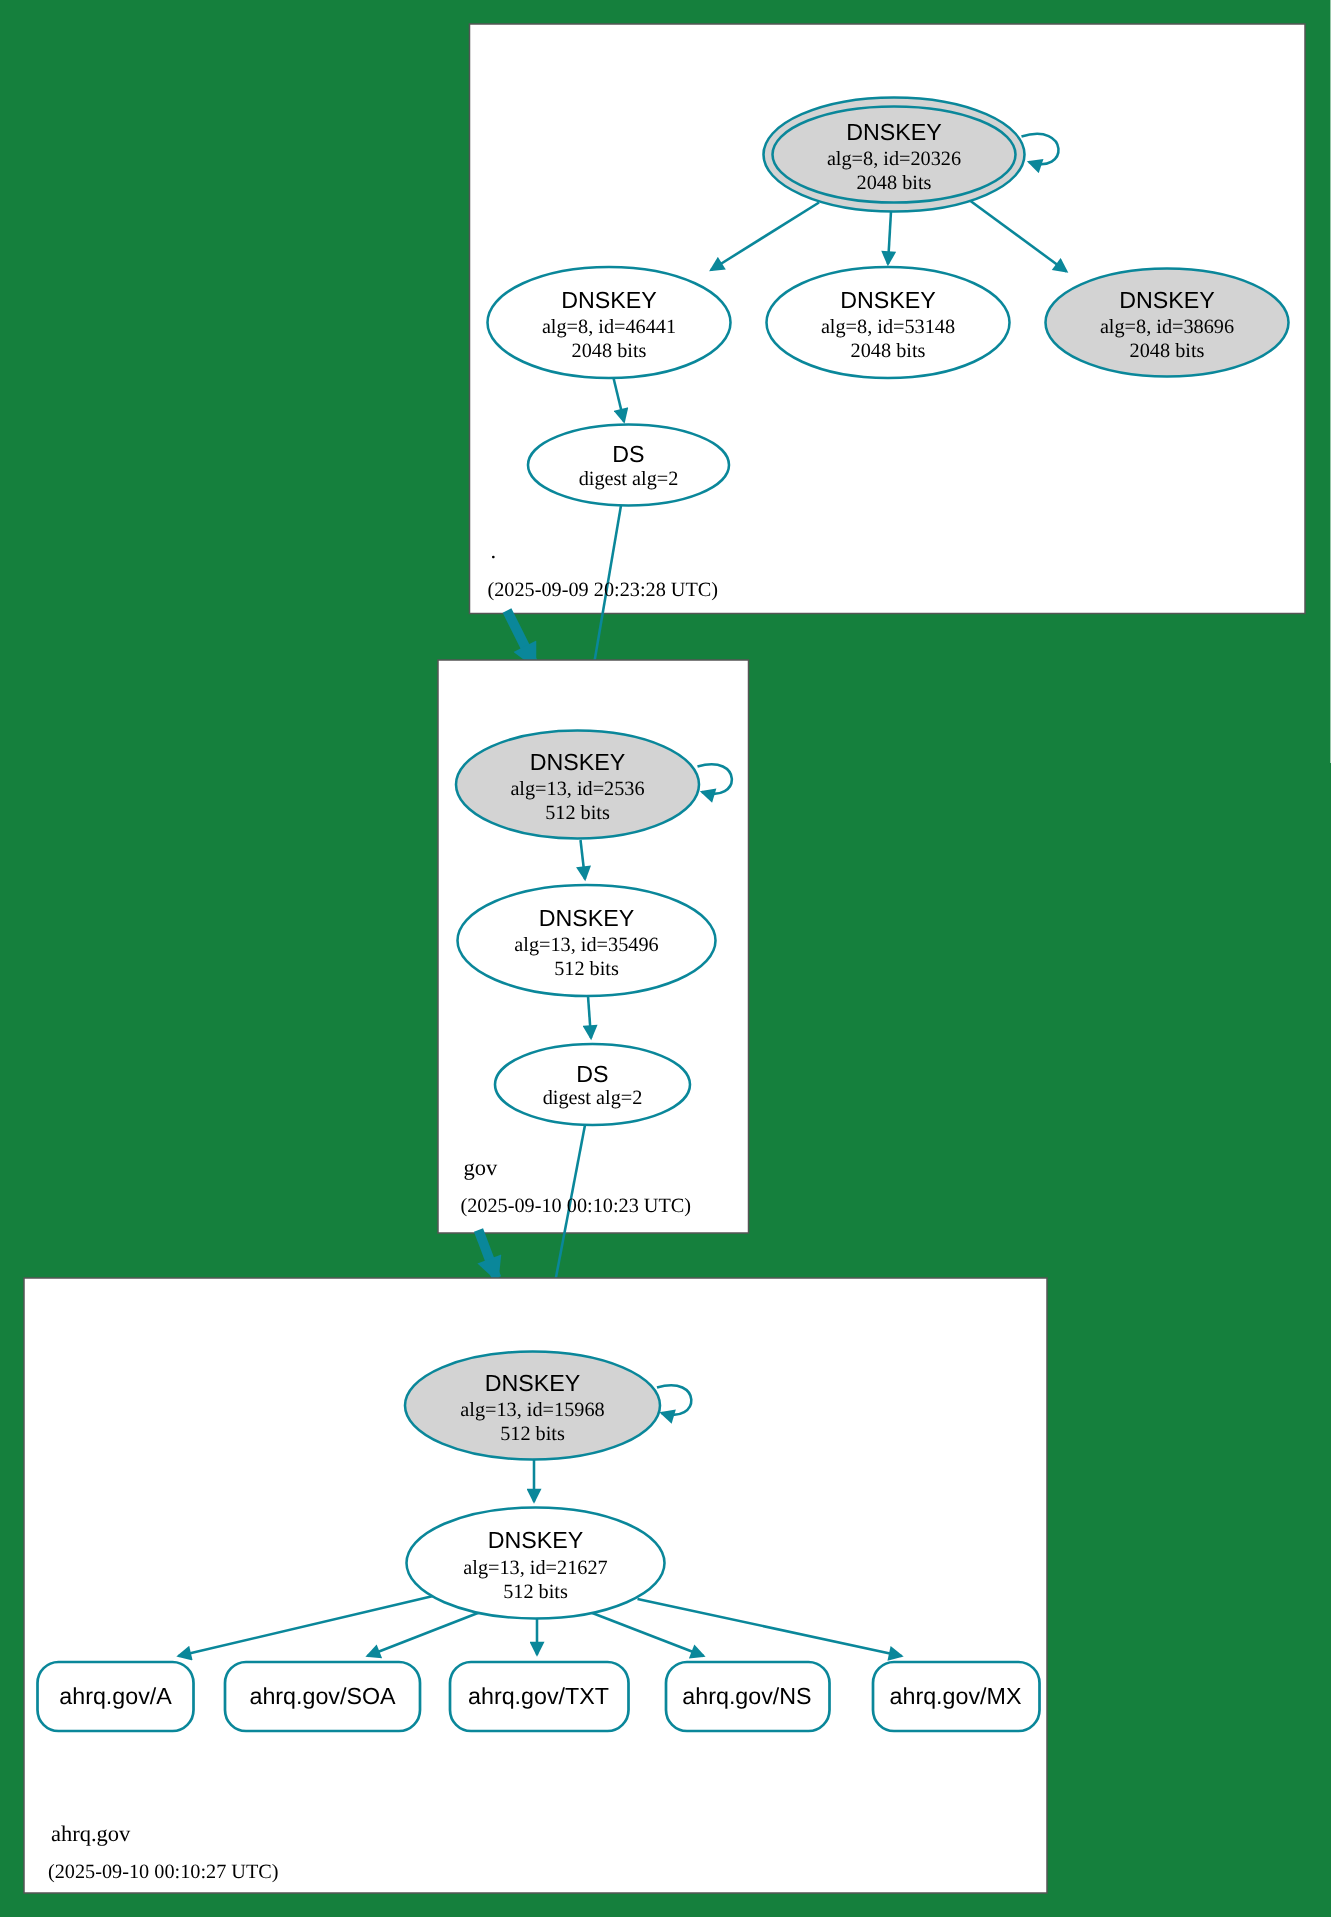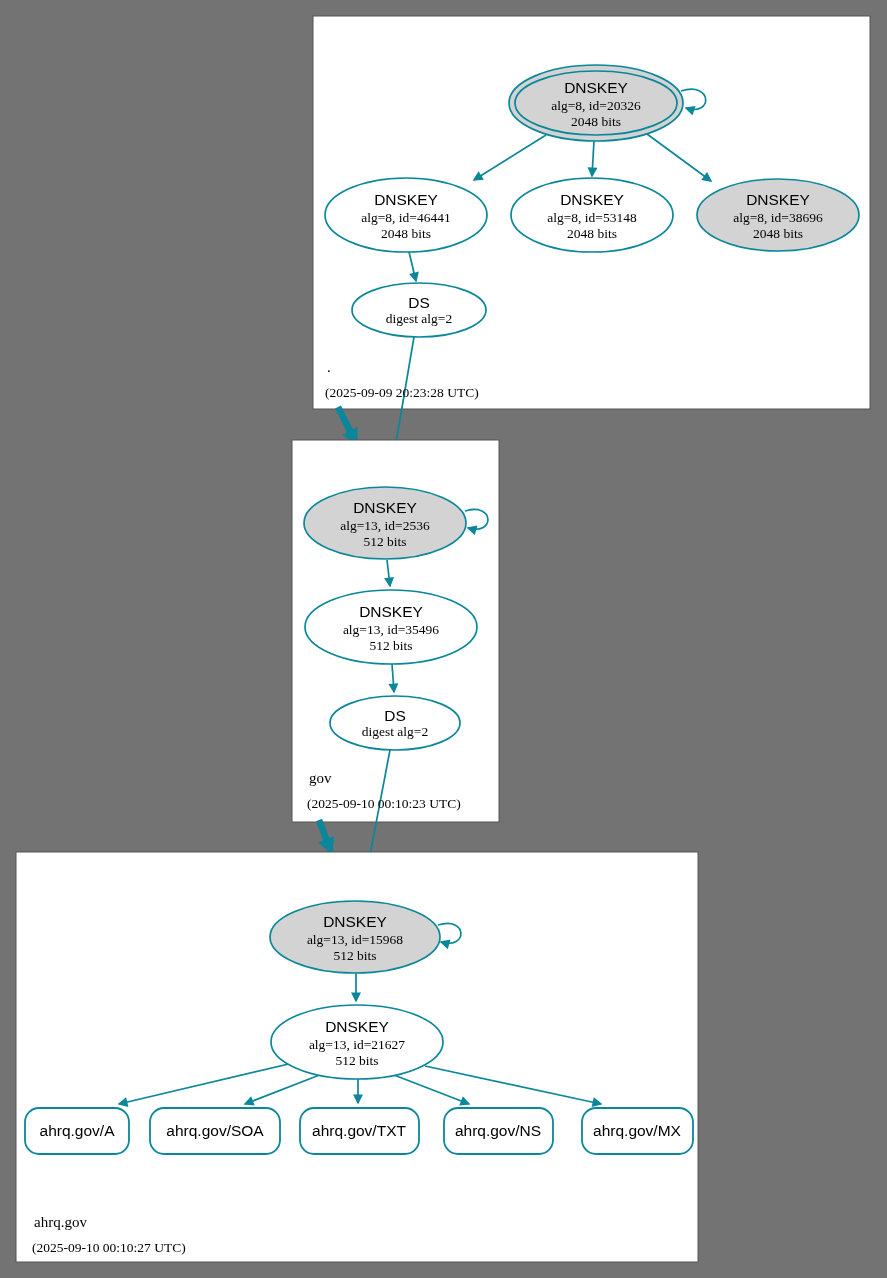--- a/index.html
+++ b/index.html
@@ -1,16 +1,16 @@
 <!DOCTYPE html>
 <html><head>
 <meta charset="utf-8">
 <style>
   html,body{margin:0;padding:0;background:#ffffff;}
-  .canvas{position:relative;width:887px;height:1278px;background:#737373;font-family:"Liberation Sans",sans-serif;}
+  .canvas{position:relative;width:887px;height:1278px;background:#15803d;font-family:"Liberation Sans",sans-serif;}
   svg{display:block;}
   .zonebox{fill:#ffffff;stroke:#555555;stroke-width:1;}
   .edge{stroke:#0a879a;stroke-width:1.7;fill:none;}
   .edge-thick{stroke:#0a879a;stroke-width:6.5;fill:none;}
   .node-ellipse{stroke:#0a879a;stroke-width:1.7;}
   .fill-gray{fill:#d3d3d3;}
   .fill-white{fill:#ffffff;}
   .fill-none{fill:none;}
   .rrbox{fill:#ffffff;stroke:#0a879a;stroke-width:1.8;}
   text{fill:#000000;}

